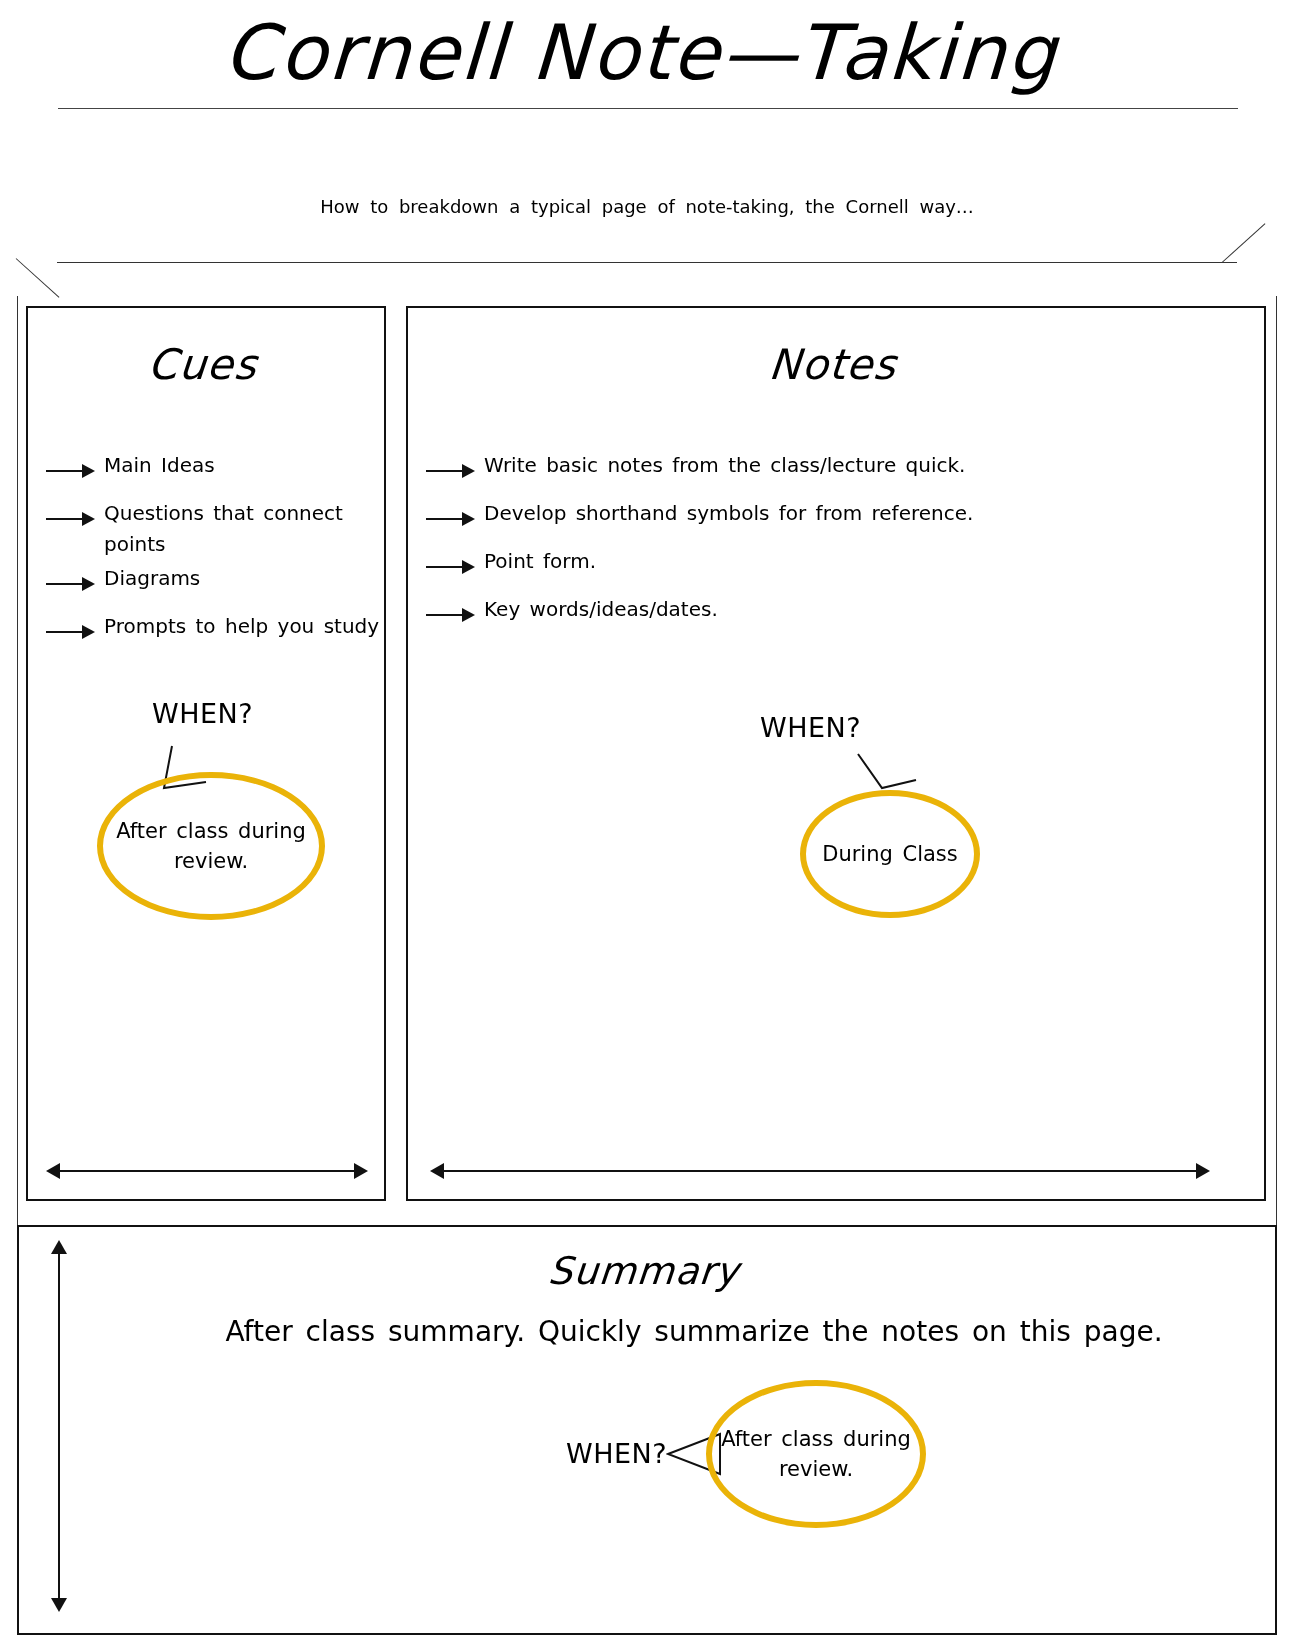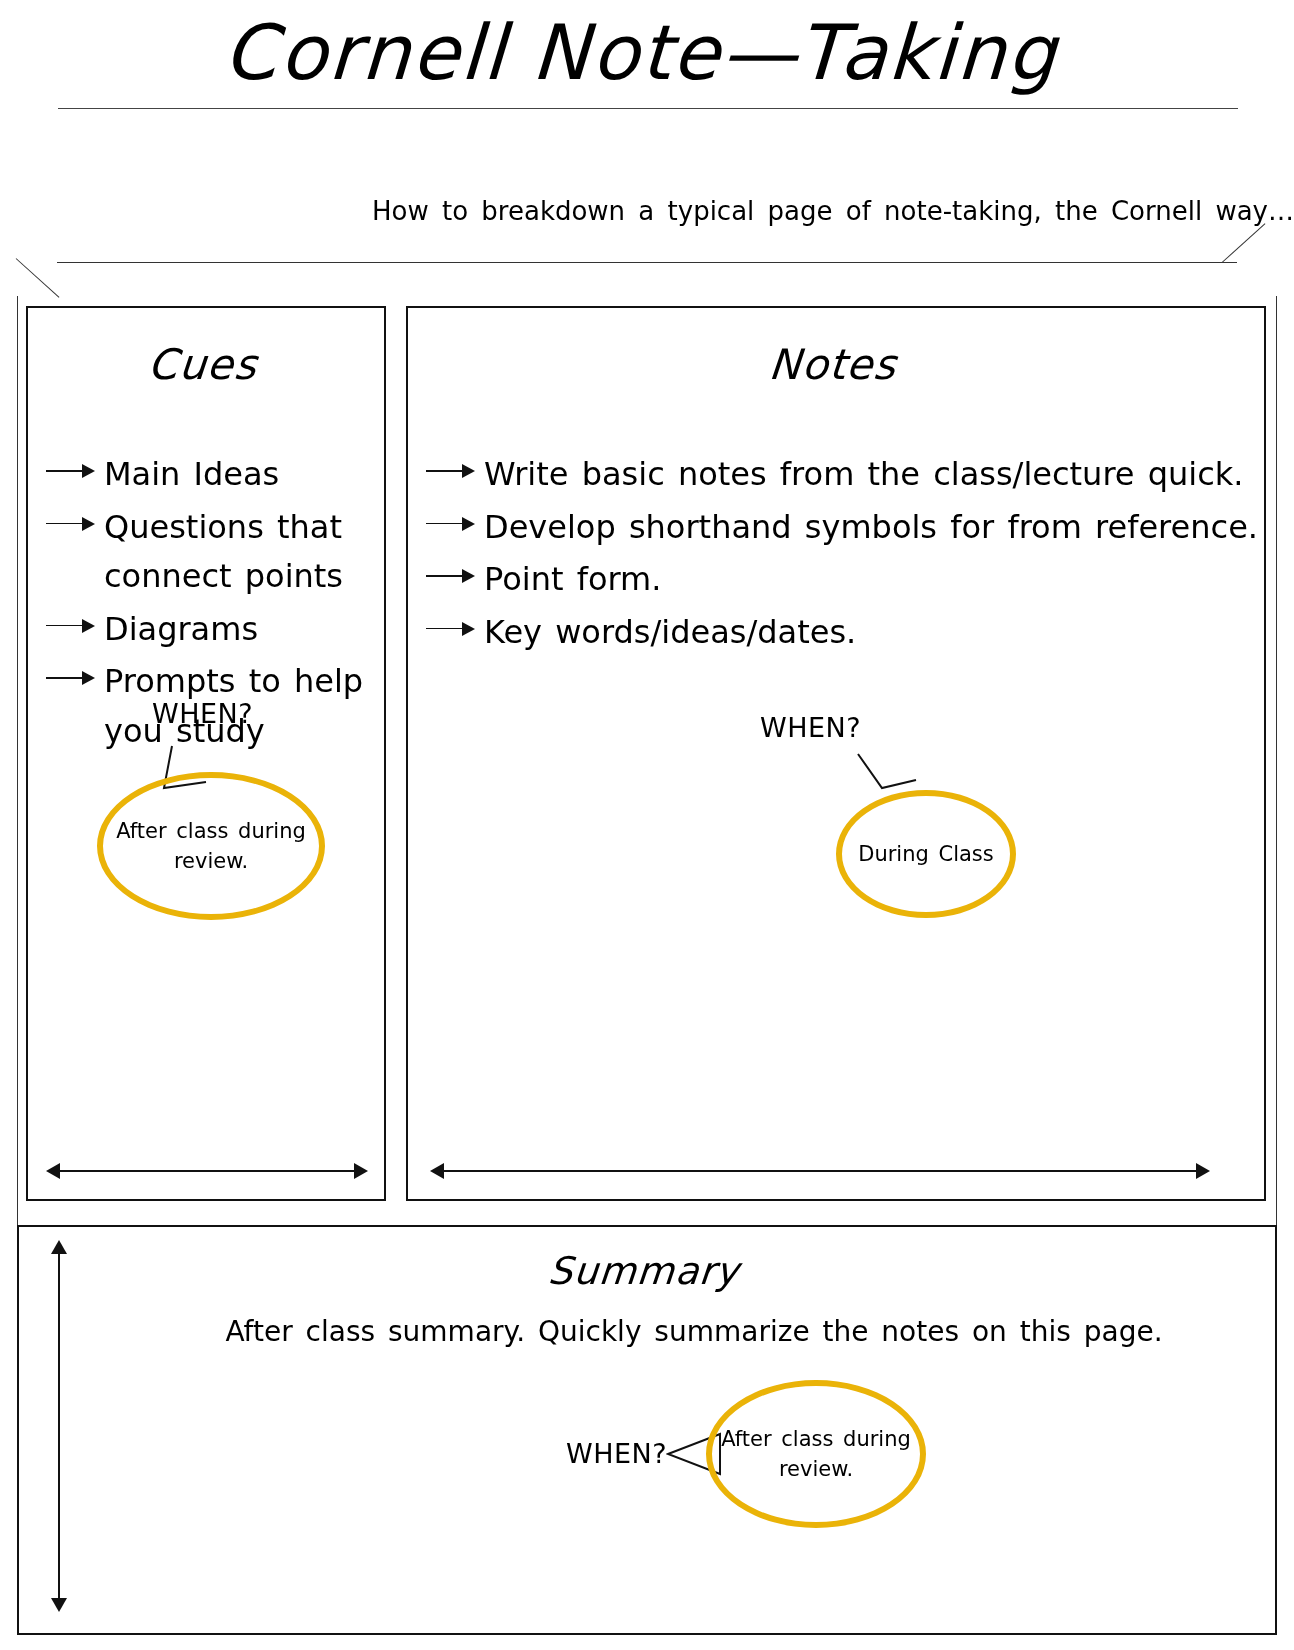--- a/index.html
+++ b/index.html
@@ -38,22 +38,22 @@
     height: 1px;
     background: #444;
   }
 
   
   #subtitle {
     position: absolute;
     left: 0;
     top: 196px;
     width: 1294px;
-    text-align: right;
-    font-size: 26px;
+    text-align: center;
+    font-size: 18px;
     word-spacing: 5px;
   }
 
   #sheet-top {
     position: absolute;
     left: 57px;
     top: 262px;
     width: 1180px;
     height: 1px;
     background: #333;
@@ -155,21 +155,21 @@
     position: absolute;
     left: 40px;
     top: 5px;
     width: 0;
     height: 0;
     border-left: 13px solid #111;
     border-top: 7px solid transparent;
     border-bottom: 7px solid transparent;
   }
   .bullet-text {
-    font-size: 32px;
+    font-size: 20px;
     line-height: 1.55;
     word-spacing: 3px;
   }
 
   
   .when-label {
     position: absolute;
     font-size: 27px;
     letter-spacing: 0.5px;
   }
@@ -189,21 +189,21 @@
   .bubble-tail {
     position: absolute;
   }
   .bubble-tail svg { display: block; }
 
   #cues-when { left: 152px; top: 698px; }
   #cues-bubble { left: 97px; top: 772px; width: 228px; height: 148px; }
   #cues-tail { left: 150px; top: 742px; width: 70px; height: 60px; }
 
   #notes-when { left: 760px; top: 712px; }
-  #notes-bubble { left: 836px; top: 790px; width: 180px; height: 128px; }
+  #notes-bubble { left: 800px; top: 790px; width: 180px; height: 128px; }
   #notes-tail { left: 852px; top: 752px; width: 80px; height: 60px; }
 
   #summary-when { left: 566px; top: 1438px; }
   #summary-bubble { left: 706px; top: 1380px; width: 220px; height: 148px; }
   #summary-tail { left: 666px; top: 1430px; width: 70px; height: 50px; }
 
   
   .h-arrow {
     position: absolute;
     height: 26px;

